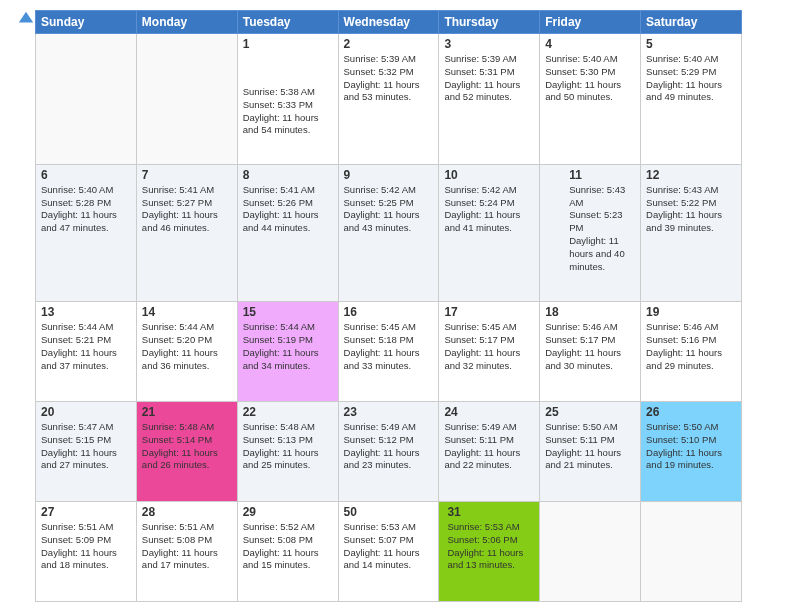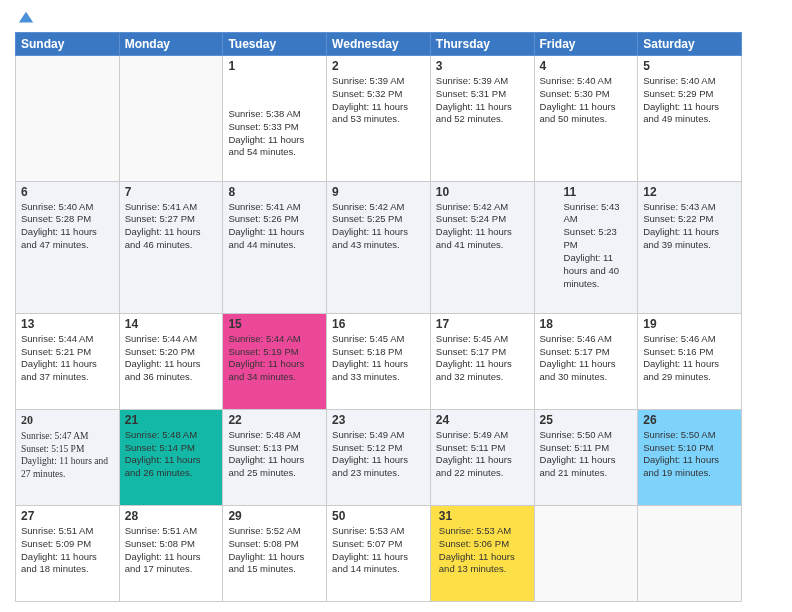--- a/index.html
+++ b/index.html
@@ -8,21 +8,21 @@
       background: #fff;
       width: 792px;
       height: 612px;
       overflow: hidden;
     }
     .page {
       width: 757px;
       height: 612px;
       padding: 10px 15px;
       display: flex;
-      flex-direction: column;
+      flex-direction: row;
     }
     .header {
       display: flex;
       justify-content: space-between;
       align-items: flex-start;
       margin-bottom: 8px;
     }
     .logo {
       display: flex;
       flex-direction: column;
@@ -224,21 +224,21 @@
             <div class="cell-info" style="white-space: pre-line;">Sunrise: 5:44 AM
 Sunset: 5:21 PM
 Daylight: 11 hours and 37 minutes.</div>
           </td>
           <td style="background: rgb(255, 255, 255);">
             <span class="day-number">14</span>
             <div class="cell-info" style="white-space: pre-line;">Sunrise: 5:44 AM
 Sunset: 5:20 PM
 Daylight: 11 hours and 36 minutes.</div>
           </td>
-          <td style="background: #ec4899;">
+          <td style="background: #f0abfc;">
             <span class="day-number">15</span>
             <div class="cell-info" style="white-space: pre-line;">Sunrise: 5:44 AM
 Sunset: 5:19 PM
 Daylight: 11 hours and 34 minutes.</div>
           </td>
           <td style="background: rgb(255, 255, 255);">
             <span class="day-number">16</span>
             <div class="cell-info" style="white-space: pre-line;">Sunrise: 5:45 AM
 Sunset: 5:18 PM
 Daylight: 11 hours and 33 minutes.</div>
@@ -256,27 +256,27 @@
 Daylight: 11 hours and 30 minutes.</div>
           </td>
           <td style="background: rgb(255, 255, 255);">
             <span class="day-number">19</span>
             <div class="cell-info" style="white-space: pre-line;">Sunrise: 5:46 AM
 Sunset: 5:16 PM
 Daylight: 11 hours and 29 minutes.</div>
           </td>
         </tr>
         <tr>
-          <td style="background: rgb(240, 244, 249); font-family: Liberation Serif, serif;">
+          <td style="background: rgb(240, 244, 249);">
             <span class="day-number">20</span>
             <div class="cell-info" style="white-space: pre-line;">Sunrise: 5:47 AM
 Sunset: 5:15 PM
 Daylight: 11 hours and 27 minutes.</div>
           </td>
-          <td style="background: #14b8a6;">
+          <td style="background: #ec4899;">
             <span class="day-number">21</span>
             <div class="cell-info" style="white-space: pre-line;">Sunrise: 5:48 AM
 Sunset: 5:14 PM
 Daylight: 11 hours and 26 minutes.</div>
           </td>
           <td style="background: rgb(240, 244, 249);">
             <span class="day-number">22</span>
             <div class="cell-info" style="white-space: pre-line;">Sunrise: 5:48 AM
 Sunset: 5:13 PM
 Daylight: 11 hours and 25 minutes.</div>
@@ -324,21 +324,21 @@
             <div class="cell-info" style="white-space: pre-line;">Sunrise: 5:52 AM
 Sunset: 5:08 PM
 Daylight: 11 hours and 15 minutes.</div>
           </td>
           <td style="background: rgb(255, 255, 255);">
             <span class="day-number">50</span>
             <div class="cell-info" style="white-space: pre-line;">Sunrise: 5:53 AM
 Sunset: 5:07 PM
 Daylight: 11 hours and 14 minutes.</div>
           </td>
-          <td style="background: #fde047; padding-left: 8px;">
+          <td style="background: #84cc16; padding-left: 8px;">
             <span class="day-number">31</span>
             <div class="cell-info" style="white-space: pre-line;">Sunrise: 5:53 AM
 Sunset: 5:06 PM
 Daylight: 11 hours and 13 minutes.</div>
           </td>
           <td class="empty-cell"></td>
           <td class="empty-cell"></td>
         </tr>
       </tbody>
   </table>

